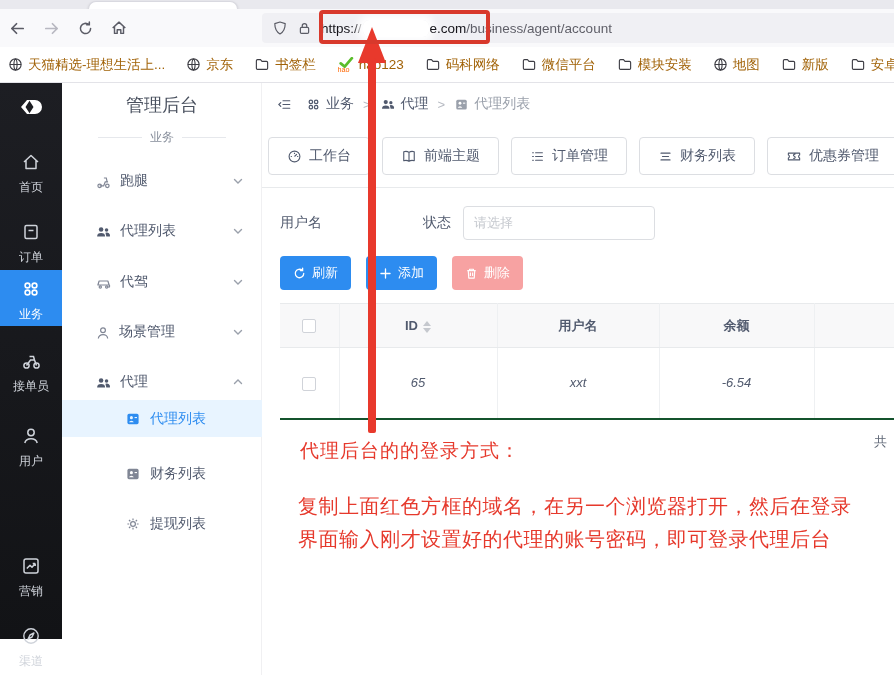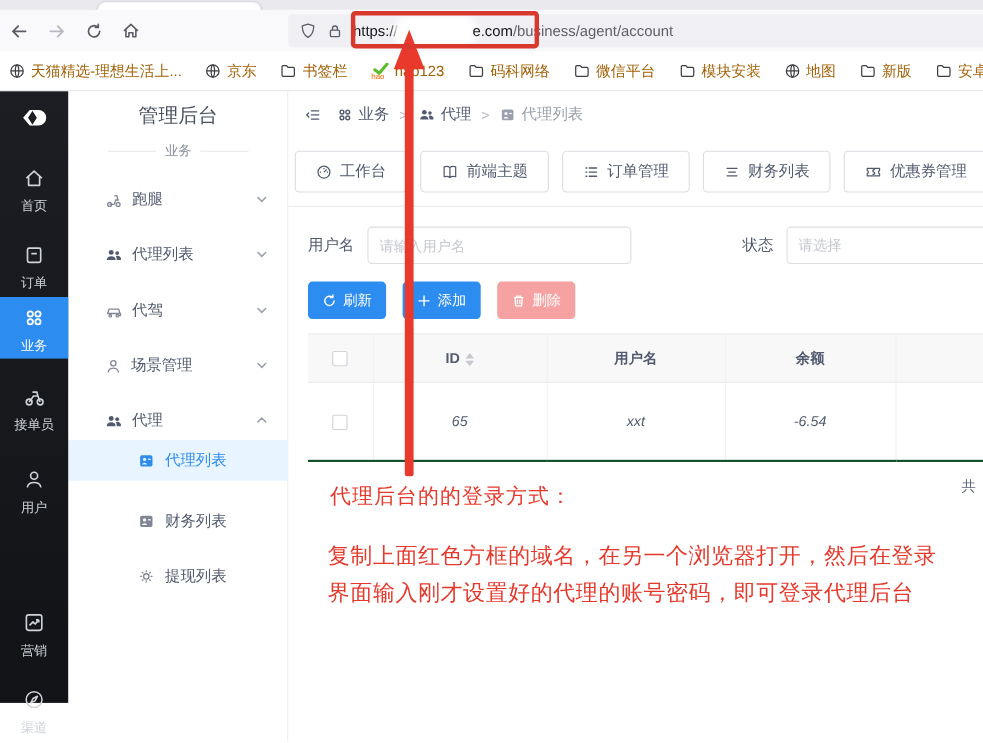--- a/index.html
+++ b/index.html
@@ -492,21 +492,20 @@
           <svg width="16" height="15" viewBox="0 0 20 20" fill="none" stroke="#515a6e" stroke-width="1.5" stroke-linejoin="round">
             <path d="M2.5 5.5 h15 v2.6 a2 2 0 0 0 0 3.8 v2.6 h-15 v-2.6 a2 2 0 0 0 0 -3.8 Z M11.8 7.2 c-2.2-.8-3.6 1.6-1.4 2.6 c2.2 1 1 3.4-1.4 2.6"></path>
           </svg>
         </span>
       <span>优惠券管理</span>
     </button>
   </div>
 
   <div class="filter-row">
     <span>用户名</span>
-    <input type="text" placeholder="请输入用户名" style="">
     <span class="lbl-status">状态</span>
     <span class="fake-select">
         <span>请选择</span>
       </span>
   </div>
 
   <div class="btn-row">
     <button class="btn primary">
       <span class="icon">
           <svg width="13" height="13" viewBox="0 0 20 20" fill="none" stroke="#fff" stroke-width="2" stroke-linecap="round">

